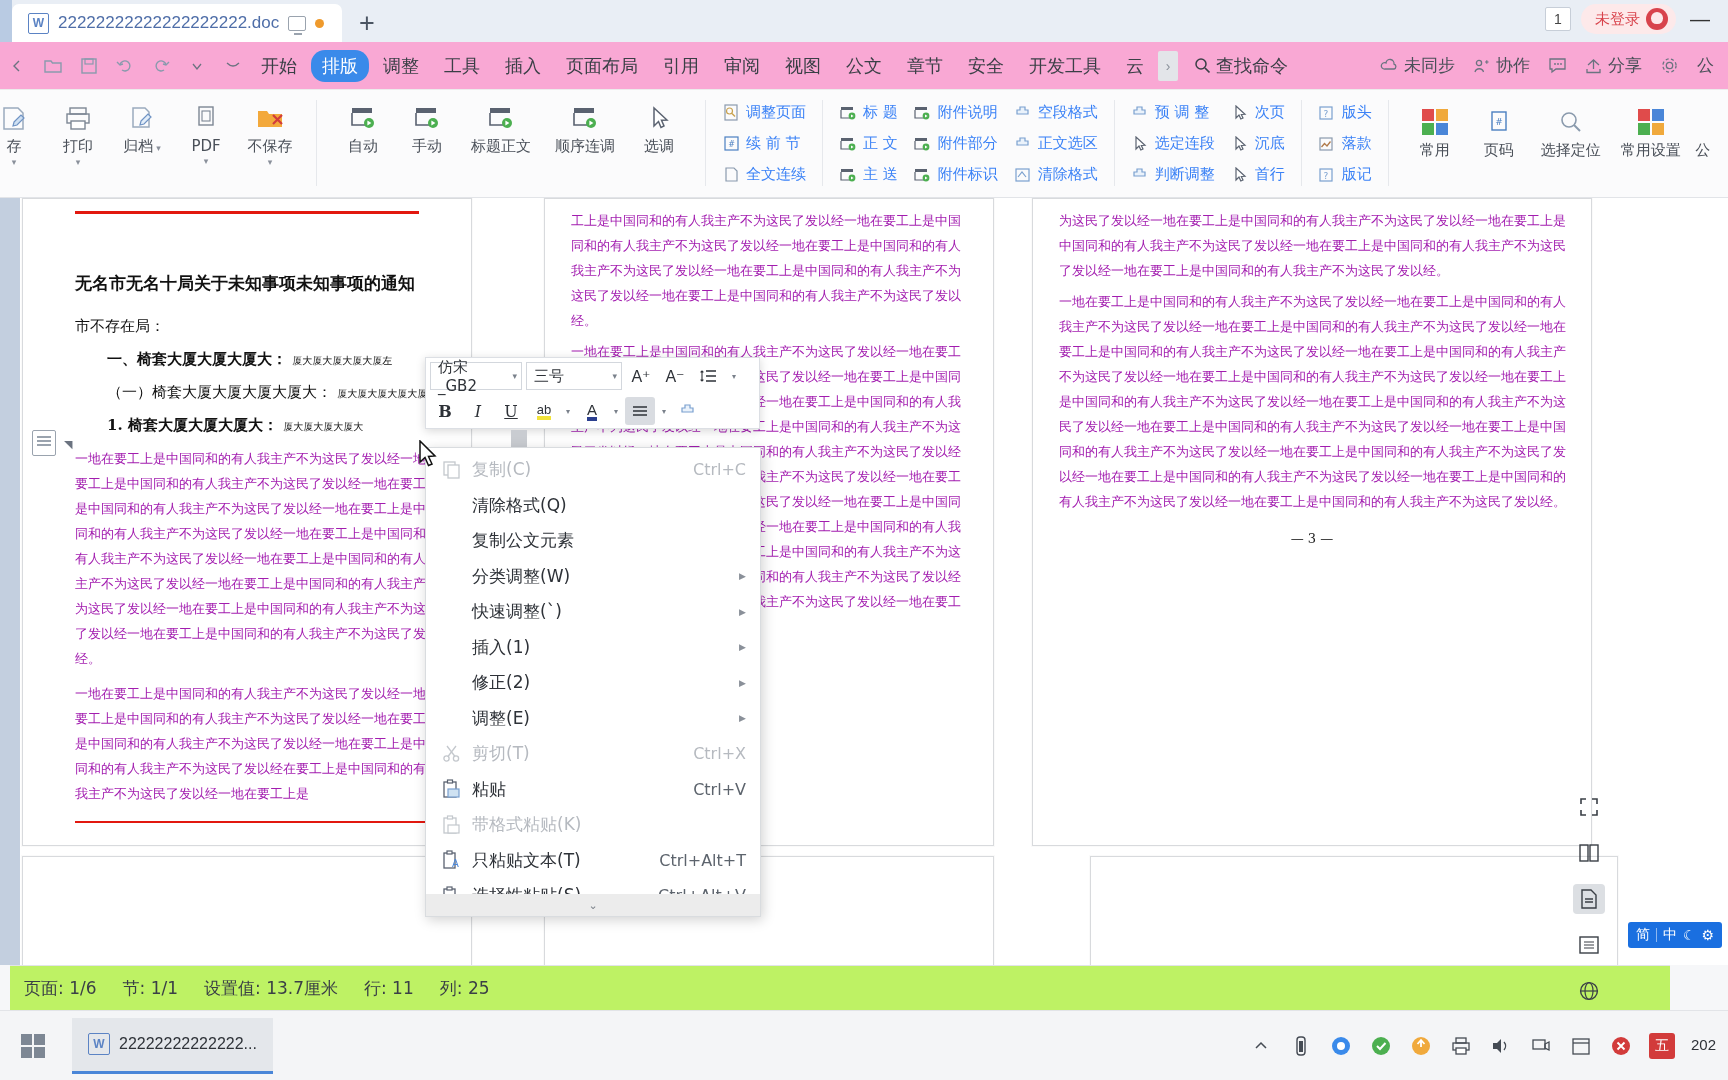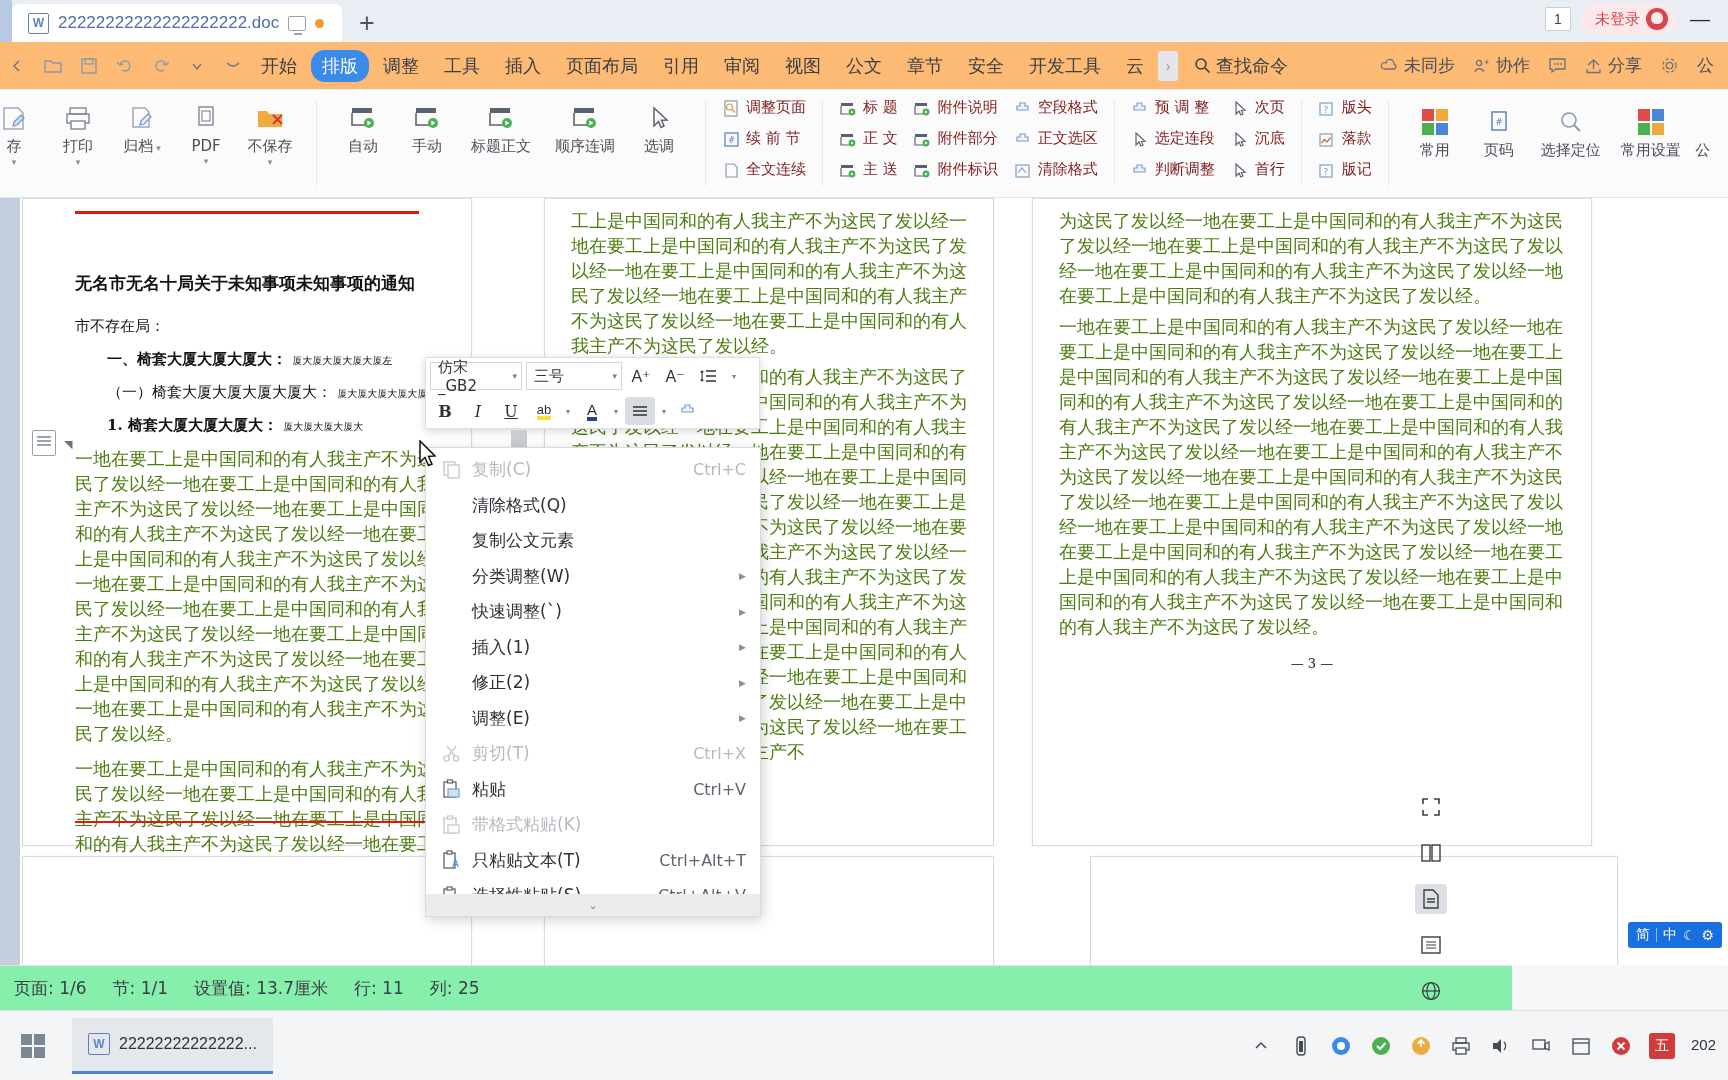--- a/index.html
+++ b/index.html
@@ -51,21 +51,21 @@
     height: 30px; border-radius: 15px; background: #fde9ea; color: #d8434c;
     display: flex; align-items: center; gap: 6px; padding: 0 8px 0 14px; font-size: 15px;
   }
   .avatar-sm { width: 22px; height: 22px; border-radius: 50%; background: #d8434c; position:relative;}
   .avatar-sm::after{content:"";position:absolute;left:5px;top:4px;width:12px;height:12px;border-radius:50% 50% 45% 45%;background:#fde9ea;}
   .min-btn { font-size: 20px; color: #333; width: 28px; text-align:center; }
 
   
   .menubar {
     position: absolute; left: 0; top: 42px; width: 1728px; height: 48px;
-    background: #fdba74; display: flex; align-items: center;
+    background: #f9a8d4; display: flex; align-items: center;
     border-bottom: 1px solid #ececec;
   }
   .qa-icons { display: flex; align-items: center; gap: 2px; padding-left: 0px; }
   .qa { width: 34px; height: 34px; display:flex;align-items:center;justify-content:center; color:#5a6270; font-size:16px;}
   .qa svg { display:block; }
   .menu-items { display: flex; align-items: center; gap: 3px; }
   .menu-item {
     font-size: 18px; color: #3a3f46; padding: 4px 11px; border-radius: 14px;
     white-space: nowrap; font-family: "DejaVu Sans", sans-serif;
   }
@@ -86,22 +86,22 @@
   .big-btn {
     width: 64px; display:flex; flex-direction:column; align-items:center; gap:3px;
     padding-top: 6px; color:#4a5059; font-size:15px; font-family:"DejaVu Sans",sans-serif;
   }
   .big-btn .lbl { white-space:nowrap; font-size:15px;}
   .big-btn .caret { font-size:9px; color:#8a909a; line-height:7px;}
   .bico { height:32px; display:flex;align-items:center;justify-content:center;}
 
   .col3 { display:flex; flex-direction:column; justify-content:center; gap:1px; height:100%; padding: 3px 2px;}
   .srow {
-    display:flex; gap:6px; padding: 2px 6px; font-size:15px;
-    color:#7f1d1d; white-space:nowrap; font-family:"DejaVu Sans",sans-serif; line-height:1;
+    display:flex; align-items:center; gap:6px; padding: 2px 6px; font-size:15px;
+    color:#3b82f6; white-space:nowrap; font-family:"DejaVu Sans",sans-serif; line-height:1;
     height: 30px;
   }
   .srow .t { letter-spacing: 0px; }
   .micro { width:18px; height:18px; flex:0 0 auto; display:flex;align-items:center;justify-content:center;}
 
   .sq4 { width:26px; height:26px; display:grid; grid-template-columns:1fr 1fr; grid-template-rows:1fr 1fr; gap:2px;}
   .sq4 i { display:block; }
 
   
   .docarea {
@@ -127,21 +127,21 @@
   }
   .redline { height:3px; background:#e2180f; margin: 12px 52px 0 52px; }
   .doc-h2 {
     font-family:"DejaVu Serif", serif; font-weight:bold; font-size:17px; color:#111;
     text-align:left; padding: 58px 20px 0 52px; white-space:nowrap;
   }
   .doc-p { font-family:"DejaVu Serif", serif; font-size:15px; color:#111; padding: 0 20px 0 52px; margin-top:22px; }
   .doc-li { font-family:"DejaVu Serif", serif; font-size:15px; color:#111; padding:0 20px 0 84px; margin-top:14px; font-weight:bold;}
   .doc-li .sm { font-size:10px; font-weight:normal; }
   .body-col {
-    font-family:Liberation Sans, sans-serif; font-size:18px; color:#4d7c0f; line-height: 25px;
+    font-family:Liberation Mono, monospace; font-size:13px; color:#a21caf; line-height: 25px;
     padding: 0 18px; word-break: break-all;
   }
   .p1body { padding: 28px 22px 0 52px; }
   .p2body { padding: 10px 20px 0 26px; }
   .p3body { padding: 10px 22px 0 26px; }
   .bottomline-red { position:absolute; left:52px; right:18px; bottom: 22px; height:2px; background:#e2180f;}
   .pgnum { text-align:center; font-family:"DejaVu Serif",serif; font-size:13px; color:#222; margin-top:16px;}
 
   .leftpane-ico {
     position:absolute; left:32px; top:232px; width:24px; height:26px;
@@ -188,22 +188,22 @@
   .ctxrow.disabled .acc { color:#b6bac0; }
   .ctxrow .sub { position:absolute; right:14px; font-size:9px; color:#8a9099; }
   .ctxrow.noicon { padding-left: 46px; }
   .ctx-bottom {
     position:absolute; left:0; bottom:0; width:100%; height:22px; background:#ececec;
     display:flex; align-items:center; justify-content:center; color:#7d838b; font-size:11px;
   }
 
   
   .statusbar {
-    position:absolute; left:0; top:965px; width:1512px; height:45px;
-    background:#86efac; border-top:1px solid #e2e4e8;
+    position:absolute; left:10px; top:965px; width:1660px; height:45px;
+    background:#bef264; border-top:1px solid #e2e4e8;
     display:flex; align-items:center;
   }
   .sb-left { display:flex; align-items:center; gap:26px; padding-left:14px; font-size:17px; color:#3a3f46; font-family:"DejaVu Sans",sans-serif;}
   .sb-right { margin-left:auto; display:flex; align-items:center; gap:16px; padding-right:16px;flex-direction:column; }
   .vbtn { width:32px;height:30px; display:flex;align-items:center;justify-content:center; color:#3a3f46;}
   .vbtn.sel { background:#dcdfe3; border-radius:4px; }
   .zoomlbl { font-size:17px; color:#3a3f46; display:flex; align-items:center; gap:5px; font-family:"DejaVu Sans",sans-serif;}
   .zslider { width:130px; height:2px; background:#8a9099; position:relative; }
   .zknob { position:absolute; left:66px; top:-8px; width:18px;height:18px;border-radius:50%; background:#fff; border:1.6px solid #8a9099;}
   .minus { font-size:20px; color:#3a3f46; }

